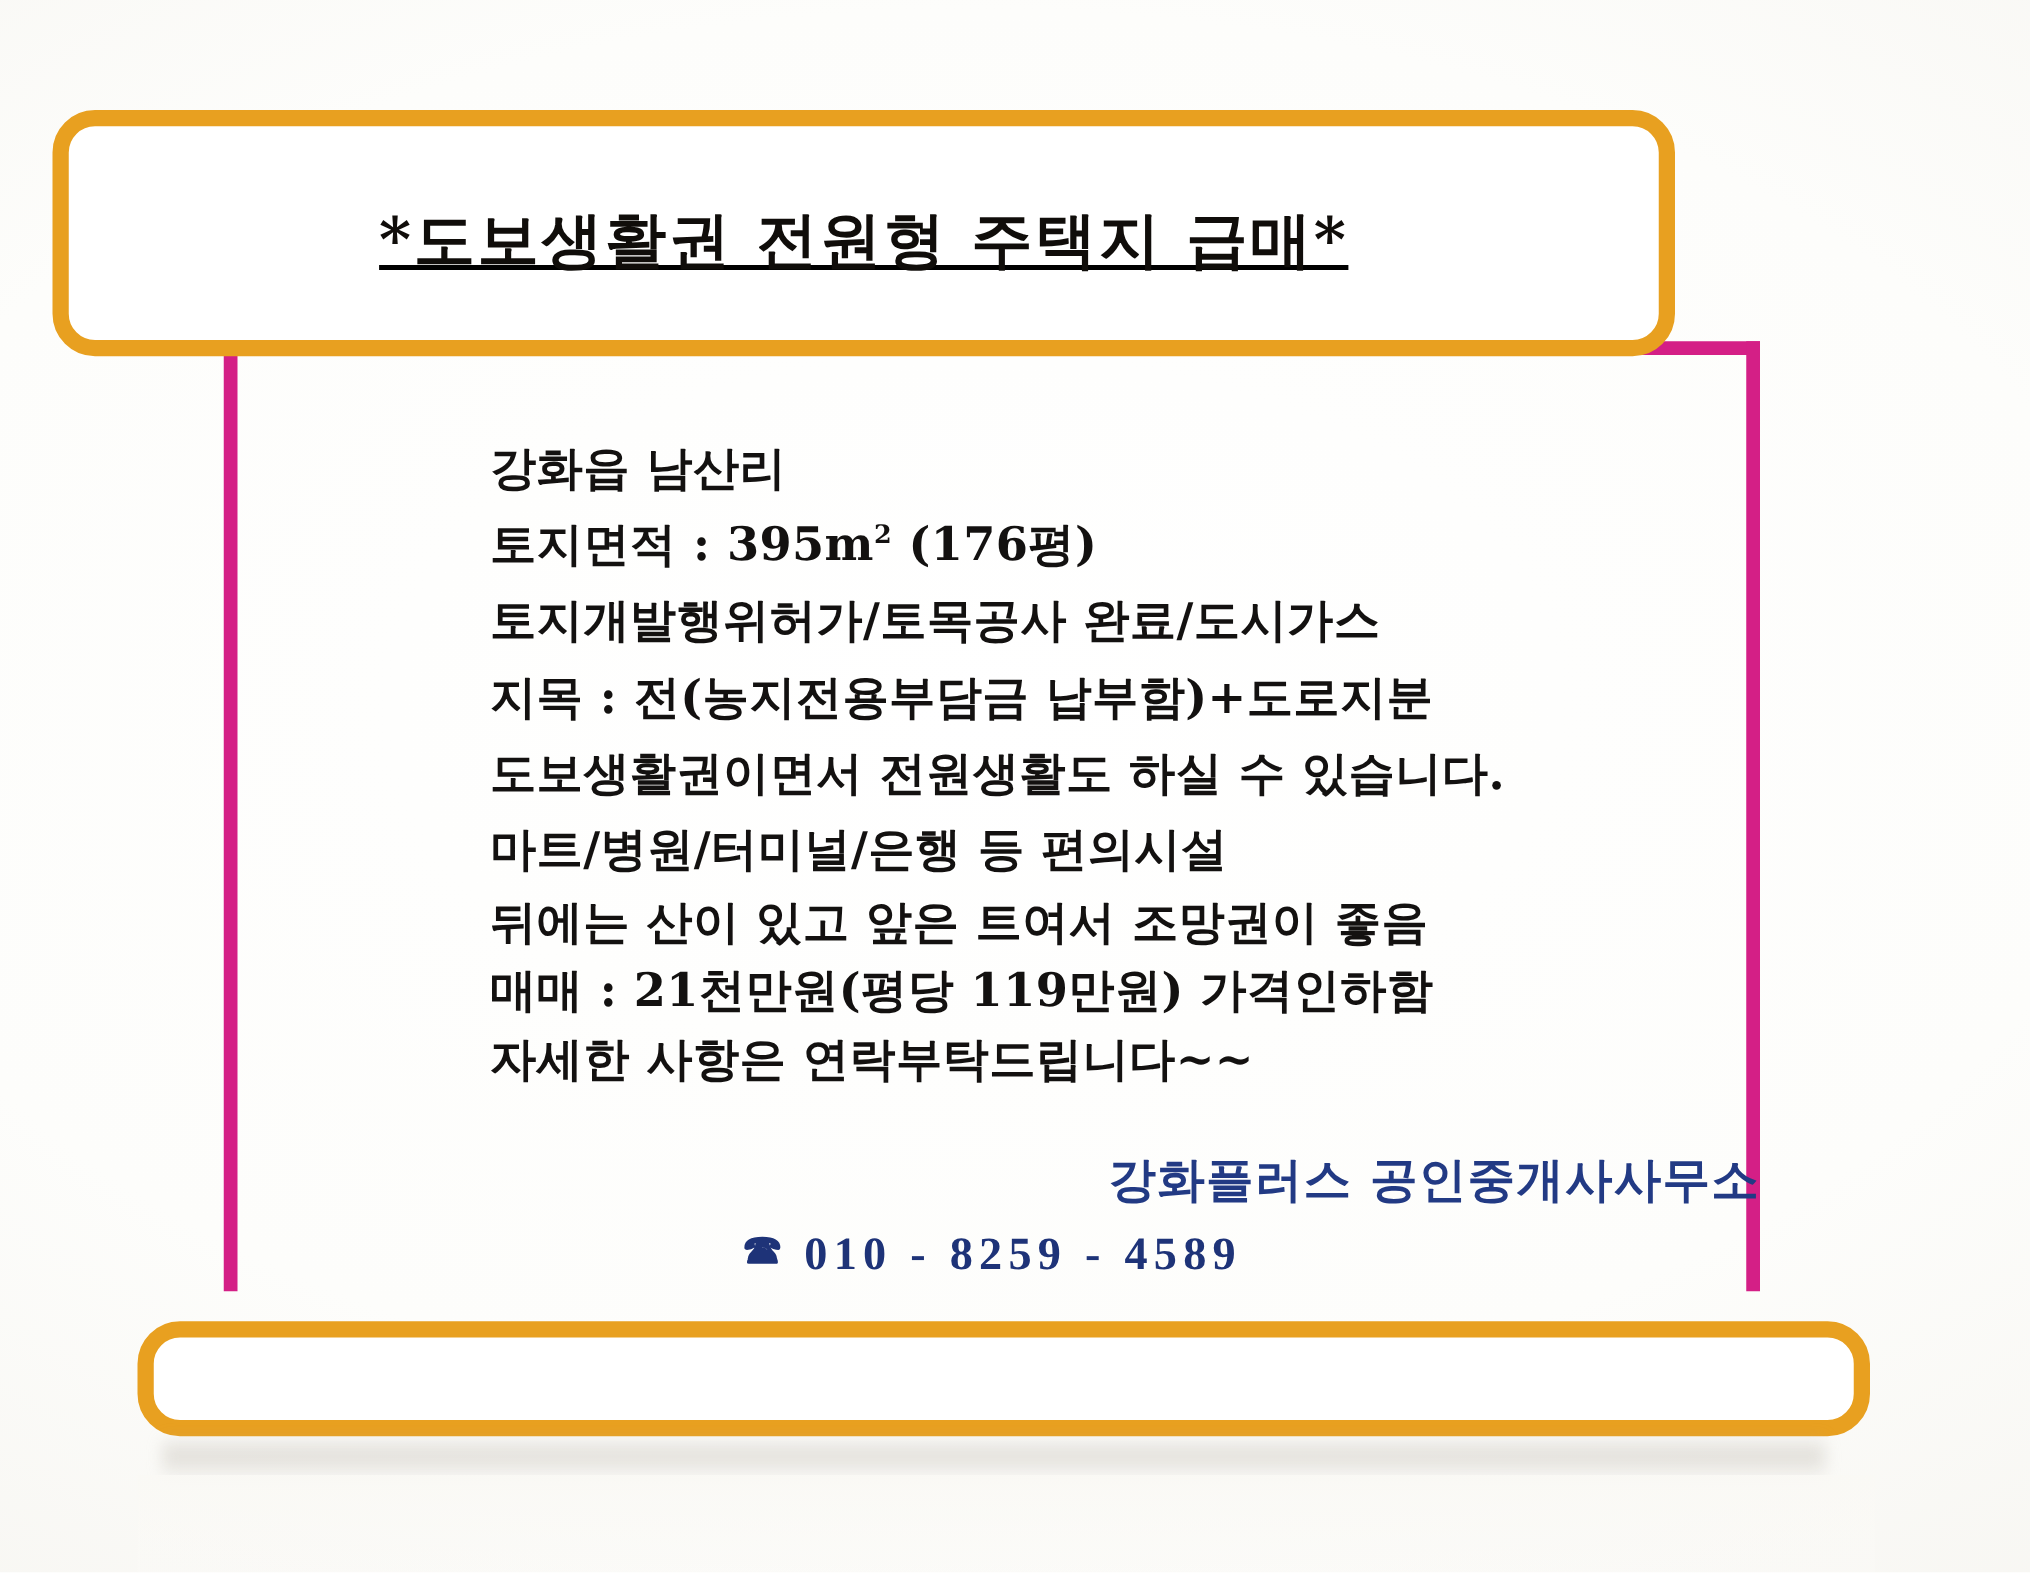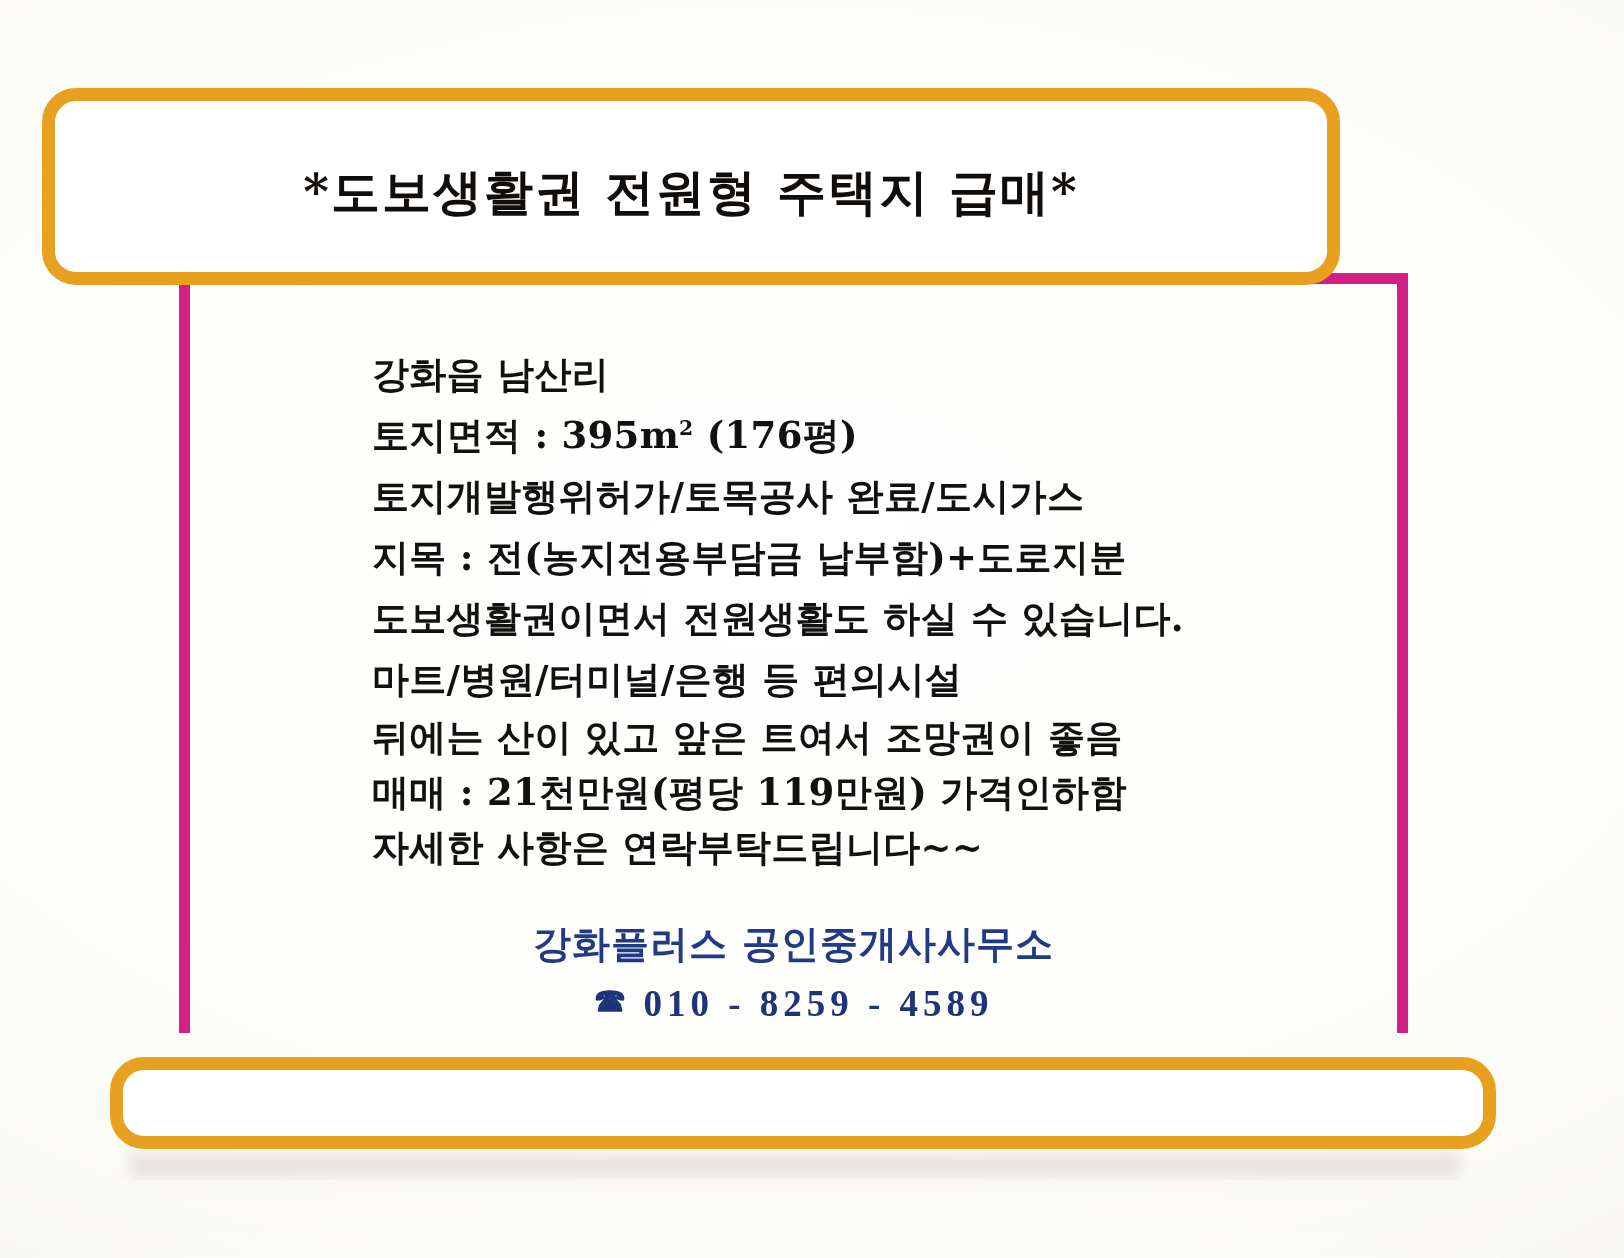--- a/index.html
+++ b/index.html
@@ -81,20 +81,21 @@
   
   .title-wrap {
     position: absolute;
     left: 42px;
     top: 88px;
     width: 1298px;
     height: 197px;
     display: flex;
     align-items: center;
     justify-content: center;
+    text-decoration: underline;
   }
   .title-text {
     font-family: "DejaVu Serif", "Liberation Serif", serif;
     font-size: 49px;
     font-weight: bold;
     color: #100d0a;
     letter-spacing: 2px;
     white-space: nowrap;
     transform: translateY(6px);
   }
@@ -107,37 +108,38 @@
     width: 880px;
   }
   .body-line {
     font-family: "DejaVu Serif", "Liberation Serif", serif;
     font-size: 37px;
     font-weight: bold;
     color: #131110;
     line-height: 61px;
     white-space: nowrap;
     letter-spacing: 0.3px;
+    margin-left: 20px;
   }
   .body-line.tight {
     line-height: 55px;
   }
   .body-line sup {
     font-size: 0.55em;
     vertical-align: super;
     line-height: 0;
   }
 
   
   .contact-block {
     position: absolute;
     left: 179px;
     top: 918px;
     width: 1229px;
-    text-align: center;
+    text-align: right;
   }
   .agency-name {
     font-family: "DejaVu Serif", "Liberation Serif", serif;
     font-size: 38px;
     font-weight: bold;
     color: #223A84;
     letter-spacing: 1px;
     line-height: 52px;
     white-space: nowrap;
   }

